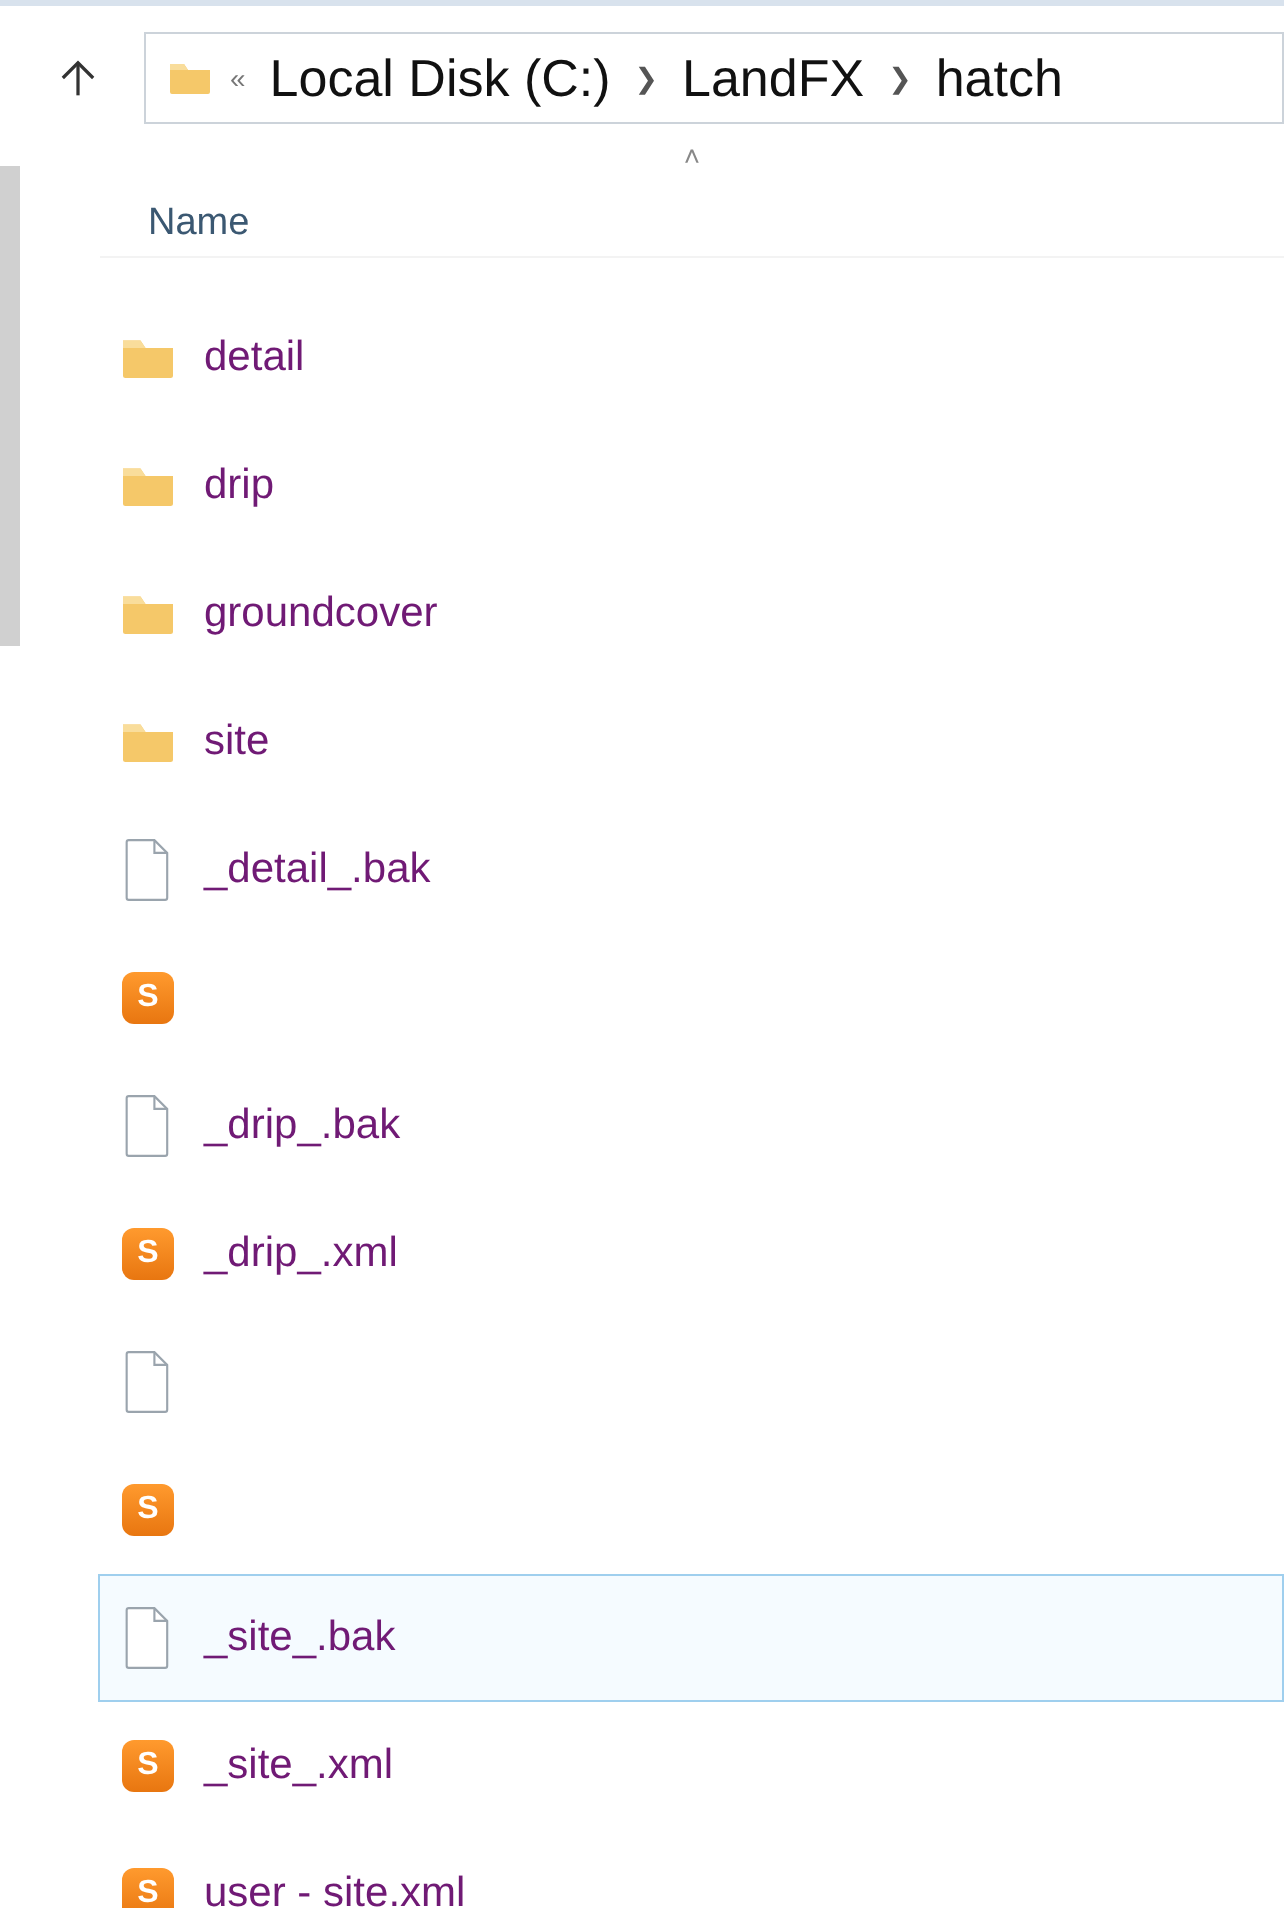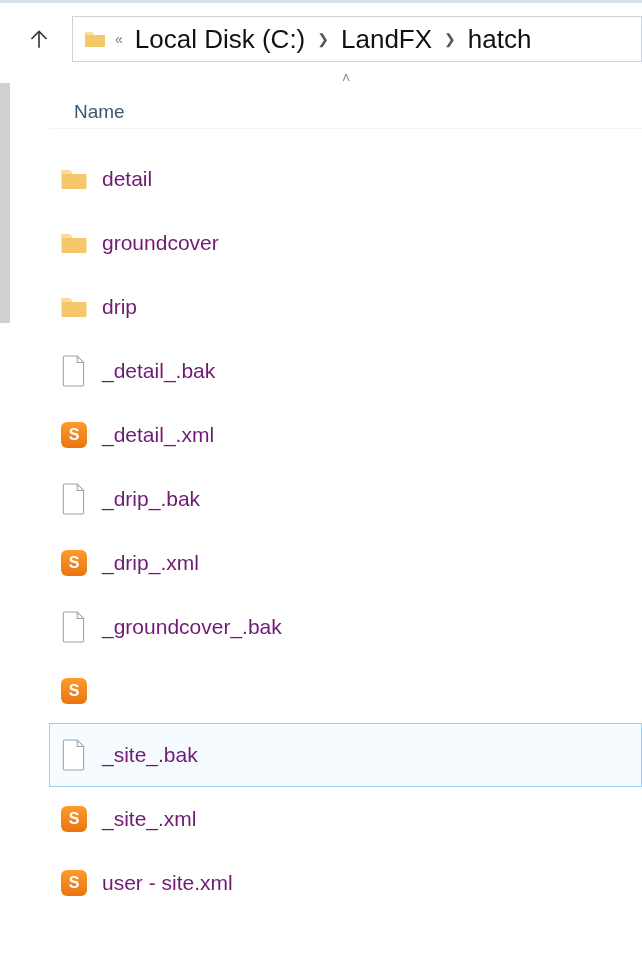--- a/index.html
+++ b/index.html
@@ -175,45 +175,53 @@
           </div>
           <span class="label">detail</span>
         </div>
         <div class="file-row">
           <div class="icon-slot icon-folder">
             <svg viewBox="0 0 24 24">
               <path fill="#f5c869" d="M2 5h7l2 3h11v11a1 1 0 0 1-1 1H3a1 1 0 0 1-1-1z"></path>
               <path fill="#f9dd9b" d="M2 5h7l2 3H2z"></path>
             </svg>
           </div>
+          <span class="label">drip</span>
+        </div>
+        <div class="file-row">
+          <div class="icon-slot icon-folder">
+            <svg viewBox="0 0 24 24">
+              <path fill="#f5c869" d="M2 5h7l2 3h11v11a1 1 0 0 1-1 1H3a1 1 0 0 1-1-1z"></path>
+              <path fill="#f9dd9b" d="M2 5h7l2 3H2z"></path>
+            </svg>
+          </div>
           <span class="label">groundcover</span>
         </div>
         <div class="file-row">
           <div class="icon-slot icon-folder">
             <svg viewBox="0 0 24 24">
               <path fill="#f5c869" d="M2 5h7l2 3h11v11a1 1 0 0 1-1 1H3a1 1 0 0 1-1-1z"></path>
               <path fill="#f9dd9b" d="M2 5h7l2 3H2z"></path>
             </svg>
           </div>
-          <span class="label">drip</span>
+          <span class="label">site</span>
         </div>
         <div class="file-row">
           <div class="icon-slot icon-doc">
             <svg viewBox="0 0 24 30">
               <path fill="#fff" stroke="#9aa4ad" stroke-width="1" d="M3 1h12l6 6v21a1 1 0 0 1-1 1H3a1 1 0 0 1-1-1V2a1 1 0 0 1 1-1z"></path>
               <path fill="none" stroke="#9aa4ad" stroke-width="1" d="M15 1v6h6"></path>
             </svg>
           </div>
           <span class="label">_detail_.bak</span>
         </div>
         <div class="file-row">
           <div class="icon-slot">
             <div class="icon-xml">S</div>
           </div>
-          <span class="label">_detail_.xml</span>
         </div>
         <div class="file-row">
           <div class="icon-slot icon-doc">
             <svg viewBox="0 0 24 30">
               <path fill="#fff" stroke="#9aa4ad" stroke-width="1" d="M3 1h12l6 6v21a1 1 0 0 1-1 1H3a1 1 0 0 1-1-1V2a1 1 0 0 1 1-1z"></path>
               <path fill="none" stroke="#9aa4ad" stroke-width="1" d="M15 1v6h6"></path>
             </svg>
           </div>
           <span class="label">_drip_.bak</span>
         </div>
@@ -223,21 +231,20 @@
           </div>
           <span class="label">_drip_.xml</span>
         </div>
         <div class="file-row">
           <div class="icon-slot icon-doc">
             <svg viewBox="0 0 24 30">
               <path fill="#fff" stroke="#9aa4ad" stroke-width="1" d="M3 1h12l6 6v21a1 1 0 0 1-1 1H3a1 1 0 0 1-1-1V2a1 1 0 0 1 1-1z"></path>
               <path fill="none" stroke="#9aa4ad" stroke-width="1" d="M15 1v6h6"></path>
             </svg>
           </div>
-          <span class="label">_groundcover_.bak</span>
         </div>
         <div class="file-row">
           <div class="icon-slot">
             <div class="icon-xml">S</div>
           </div>
         </div>
         <div class="file-row selected">
           <div class="icon-slot icon-doc">
             <svg viewBox="0 0 24 30">
               <path fill="#fff" stroke="#9aa4ad" stroke-width="1" d="M3 1h12l6 6v21a1 1 0 0 1-1 1H3a1 1 0 0 1-1-1V2a1 1 0 0 1 1-1z"></path>

